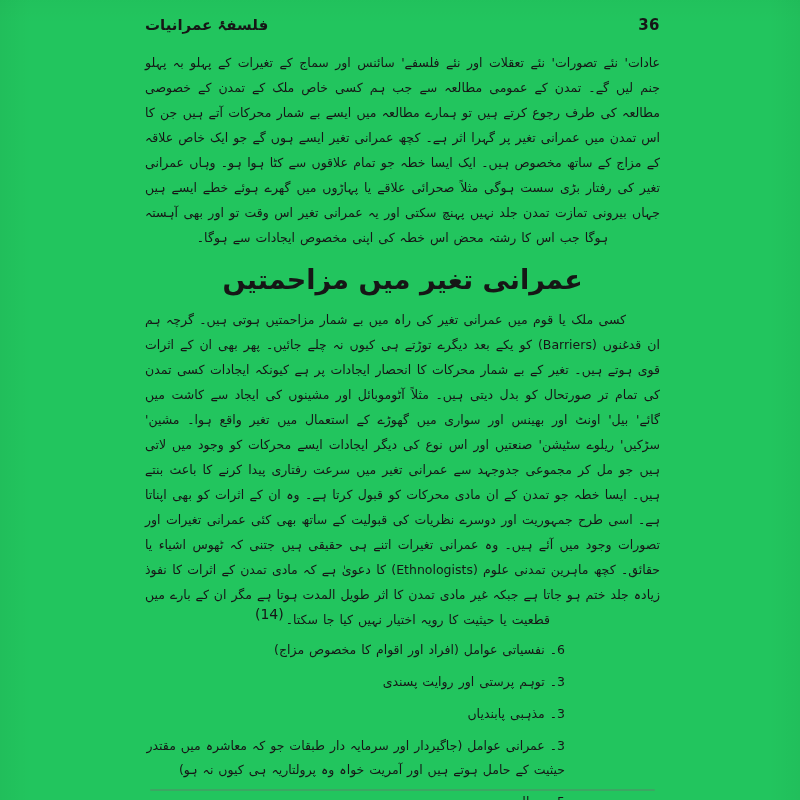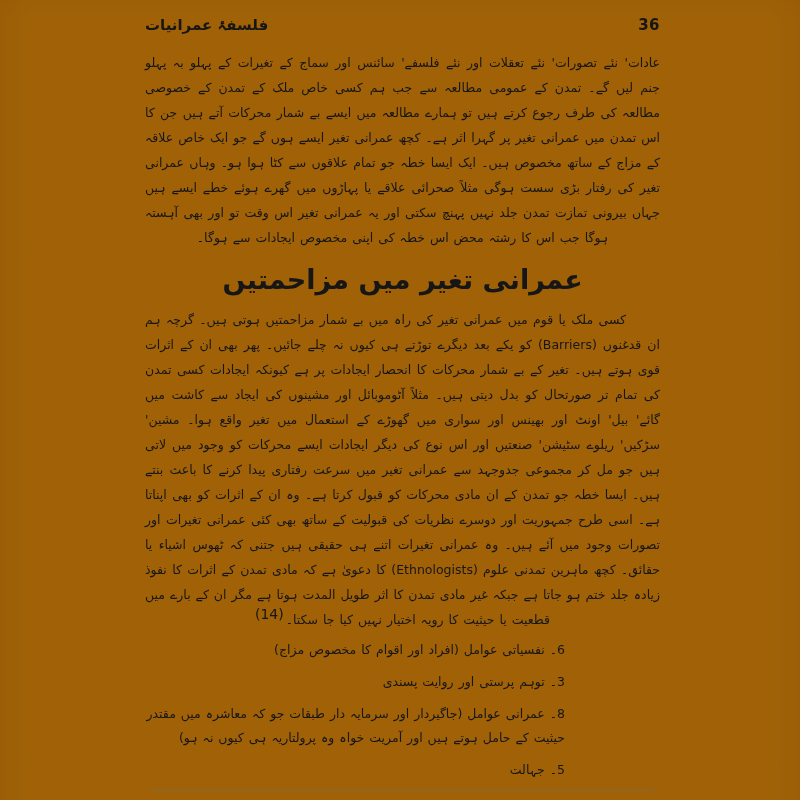--- a/index.html
+++ b/index.html
@@ -5,21 +5,21 @@
   html, body {
     margin: 0;
     padding: 0;
     background: #ffffff;
   }
   .scan-page {
     position: relative;
     width: 800px;
     height: 800px;
     margin: 0 auto;
-    background: #a16207;
+    background: #22c55e;
     overflow: hidden;
     font-family: "DejaVu Sans", sans-serif;
     color: #161616;
   }
   
   .scan-page::before {
     content: "";
     position: absolute;
     inset: 0;
     pointer-events: none;
@@ -116,20 +116,21 @@
 
     <p class="body-para"><span>عادات' نئے تصورات' نئے تعقلات اور نئے فلسفے' سائنس اور سماج کے تغیرات کے پہلو بہ پہلو جنم لیں گے۔ تمدن کے عمومی مطالعہ سے جب ہم کسی خاص ملک کے تمدن کے خصوصی مطالعہ کی طرف رجوع کرتے ہیں تو ہمارے مطالعہ میں ایسے بے شمار محرکات آتے ہیں جن کا اس تمدن میں عمرانی تغیر پر گہرا اثر ہے۔ کچھ عمرانی تغیر ایسے ہوں گے جو ایک خاص علاقہ کے مزاج کے ساتھ مخصوص ہیں۔ ایک ایسا خطہ جو تمام علاقوں سے کٹا ہوا ہو۔ وہاں عمرانی تغیر کی رفتار بڑی سست ہوگی مثلاً صحرائی علاقے یا پہاڑوں میں گھرے ہوئے خطے ایسے ہیں جہاں بیرونی تمازت تمدن جلد نہیں پہنچ سکتی اور یہ عمرانی تغیر اس وقت تو اور بھی آہستہ ہوگا جب اس کا رشتہ محض اس خطہ کی اپنی مخصوص ایجادات سے ہوگا۔</span></p>
 
     <h1 class="section-heading">عمرانی تغیر میں مزاحمتیں</h1>
 
     <p class="body-para indent-first"><span>کسی ملک یا قوم میں عمرانی تغیر کی راہ میں بے شمار مزاحمتیں ہوتی ہیں۔ گرچہ ہم ان قدغنوں (Barriers) کو یکے بعد دیگرے توڑتے ہی کیوں نہ چلے جائیں۔ پھر بھی ان کے اثرات قوی ہوتے ہیں۔ تغیر کے بے شمار محرکات کا انحصار ایجادات پر ہے کیونکہ ایجادات کسی تمدن کی تمام تر صورتحال کو بدل دیتی ہیں۔ مثلاً آٹوموبائل اور مشینوں کی ایجاد سے کاشت میں گائے' بیل' اونٹ اور بھینس اور سواری میں گھوڑے کے استعمال میں تغیر واقع ہوا۔ مشین' سڑکیں' ریلوے سٹیشن' صنعتیں اور اس نوع کی دیگر ایجادات ایسے محرکات کو وجود میں لاتی ہیں جو مل کر مجموعی جدوجہد سے عمرانی تغیر میں سرعت رفتاری پیدا کرنے کا باعث بنتے ہیں۔ ایسا خطہ جو تمدن کے ان مادی محرکات کو قبول کرتا ہے۔ وہ ان کے اثرات کو بھی اپناتا ہے۔ اسی طرح جمہوریت اور دوسرے نظریات کی قبولیت کے ساتھ بھی کئی عمرانی تغیرات اور تصورات وجود میں آئے ہیں۔ وہ عمرانی تغیرات اتنے ہی حقیقی ہیں جتنی کہ ٹھوس اشیاء یا حقائق۔ کچھ ماہرین تمدنی علوم (Ethnologists) کا دعویٰ ہے کہ مادی تمدن کے اثرات کا نفوذ زیادہ جلد ختم ہو جاتا ہے جبکہ غیر مادی تمدن کا اثر طویل المدت ہوتا ہے مگر ان کے بارے میں قطعیت یا حیثیت کا رویہ اختیار نہیں کیا جا سکتا۔</span><sup class="footnote-ref">(14)</sup></p>
 
     <ol class="barrier-list">
       <li>6۔ نفسیاتی عوامل (افراد اور اقوام کا مخصوص مزاج)</li>
       <li>3۔ توہم پرستی اور روایت پسندی</li>
-      <li>8۔ عمرانی عوامل (جاگیردار اور سرمایہ دار طبقات جو کہ معاشرہ میں مقتدر حیثیت کے حامل ہوتے ہیں اور آمریت خواہ وہ پرولتاریہ ہی کیوں نہ ہو)</li>
+      <li>3۔ مذہبی پابندیاں</li>
+      <li>3۔ عمرانی عوامل (جاگیردار اور سرمایہ دار طبقات جو کہ معاشرہ میں مقتدر حیثیت کے حامل ہوتے ہیں اور آمریت خواہ وہ پرولتاریہ ہی کیوں نہ ہو)</li>
       <li>5۔ جہالت</li>
     </ol>
 
   </div>
 
   <div class="bottom-edge"></div>
 </div>
 
 </body></html>

